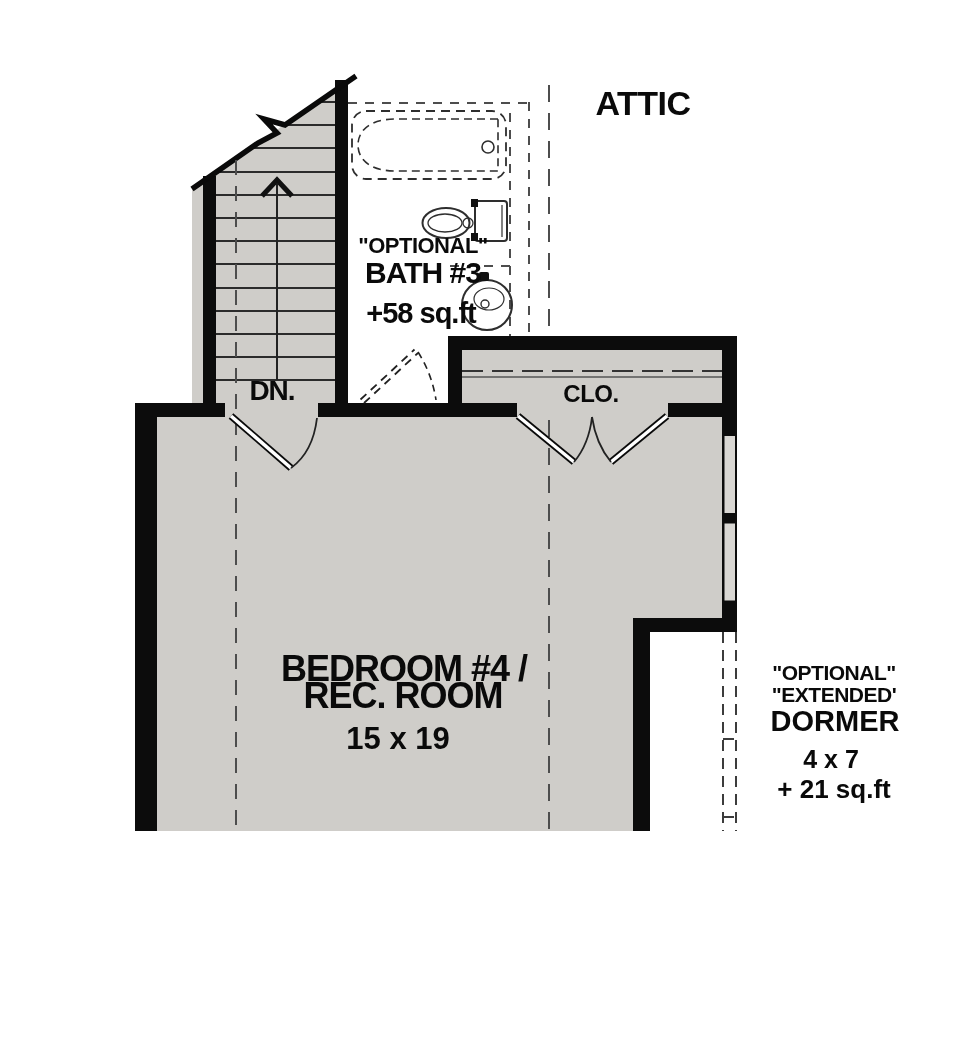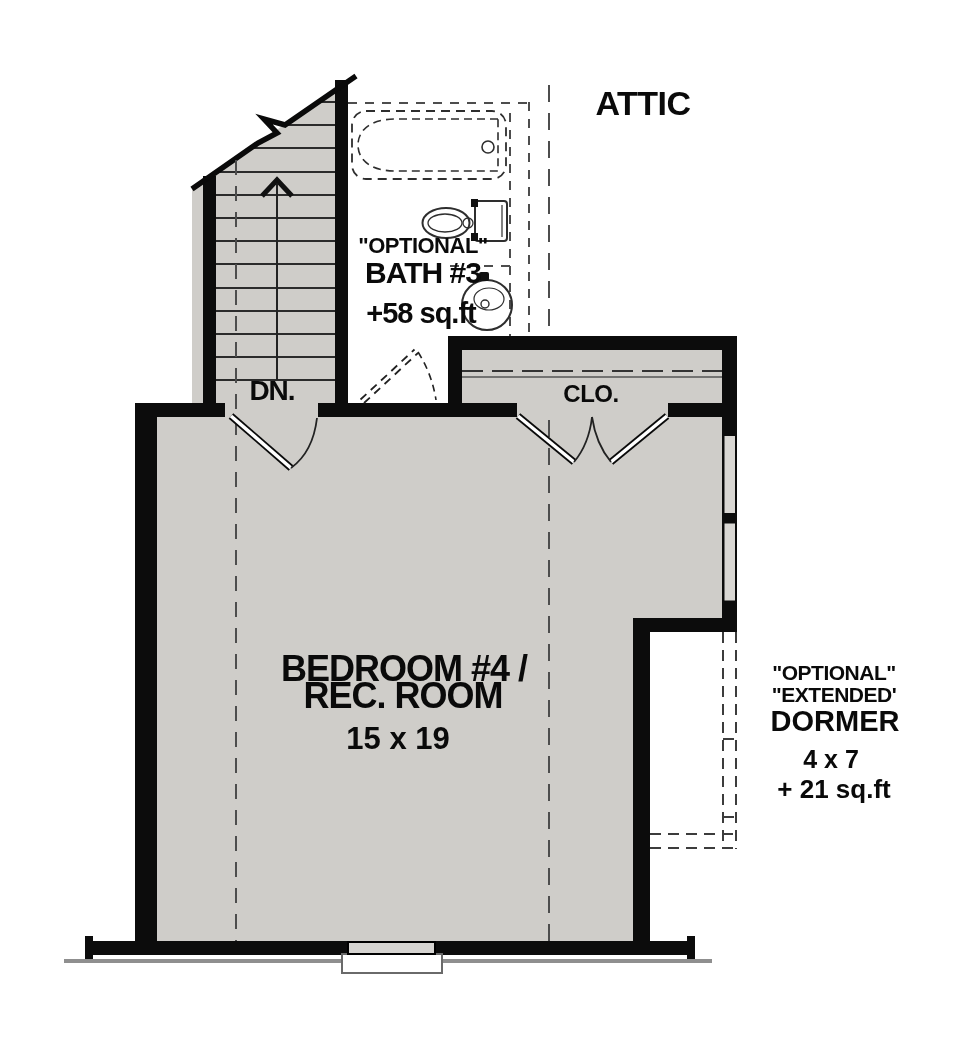--- a/index.html
+++ b/index.html
@@ -5,21 +5,21 @@
   :root{
     --wall:#0c0c0c;
     --floor:#cfcdc9;
     --window-glass:#d9d7d3;
     --dashed-line:#4d4d4d;
     --foundation-line:#8f8f8f;
     --fixture-line:#2e2e2e;
     --text:#0a0a0a;
   }
   html,body{margin:0;padding:0;background:#fff;}
-  .page{width:980px;height:1060px;background:#fff;position:relative;overflow:hidden;}
+  .page{width:980px;height:831px;background:#fff;position:relative;overflow:hidden;}
   svg{display:block;}
   .wall{fill:var(--wall);stroke:none;}
   .floor{fill:var(--floor);stroke:none;}
   .glass{fill:var(--window-glass);stroke:none;}
   .dashl{stroke:var(--dashed-line);fill:none;}
   .fix{stroke:var(--fixture-line);fill:none;}
   .tread{stroke:#2b2b2b;}
   .leaf{stroke:#0a0a0a;fill:none;}
   .leaf-core{stroke:#ffffff;fill:none;}
   .arc{stroke:#222;fill:none;}

